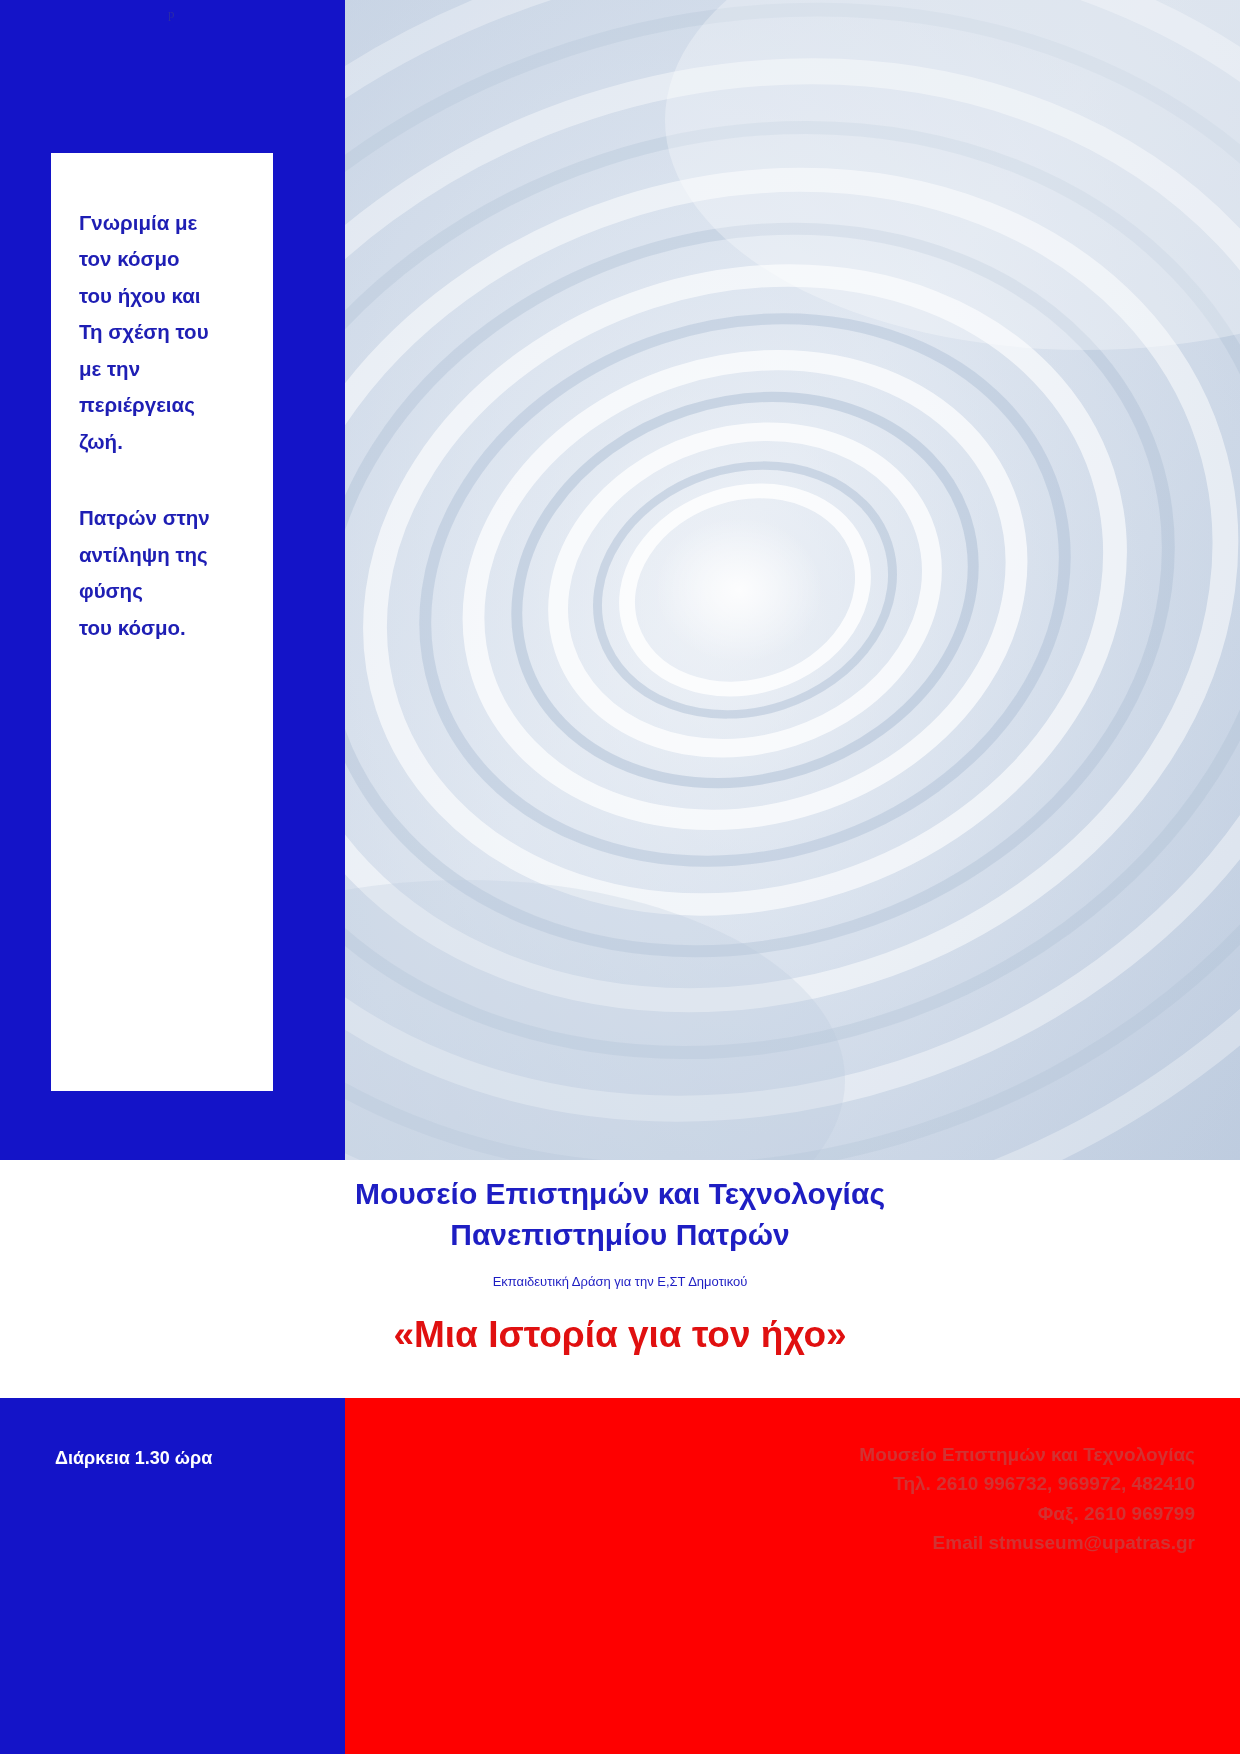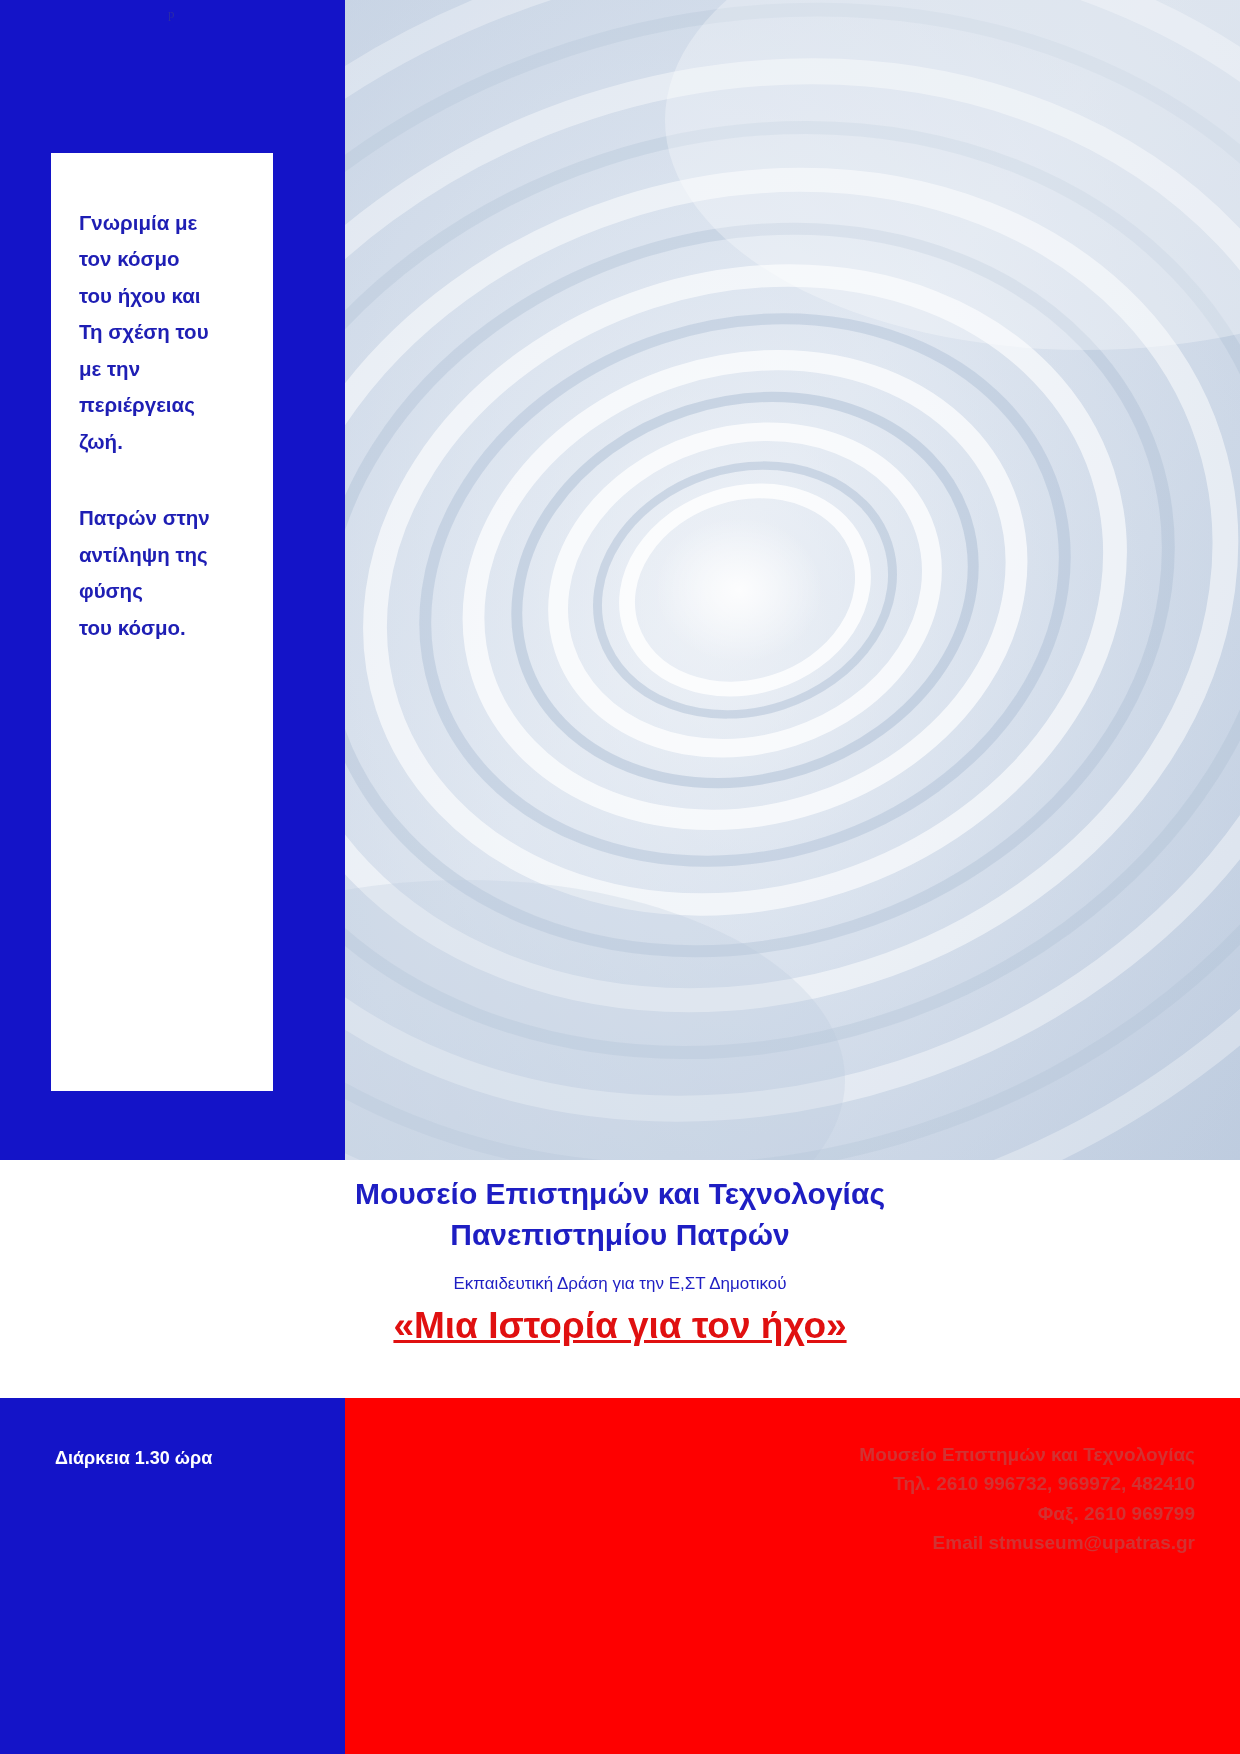--- a/index.html
+++ b/index.html
@@ -97,31 +97,30 @@
   #museum-line1, #museum-line2 {
     color: #1e1ec3;
     font-weight: bold;
     font-size: 30px;
     line-height: 1.35;
     font-family: "Liberation Sans", sans-serif;
   }
   #museum-line1 { padding-top: 14px; }
   #subtitle-line {
     color: #1e1ec3;
-    font-size: 17px;
+    font-size: 13px;
     margin-top: 19px;
     font-family: "Liberation Sans", sans-serif;
   }
   #main-title {
     color: #e01010;
     font-weight: bold;
     font-size: 37px;
-    margin-top: 11px;
-    font-family: "Liberation Sans", sans-serif;
-    text-decoration: underline;
+    margin-top: 25px;
+    font-family: "Liberation Sans", sans-serif;
   }
 
   
   #bottom-section {
     position: absolute;
     left: 0;
     top: 1398px;
     width: 1240px;
     height: 356px;
   }

